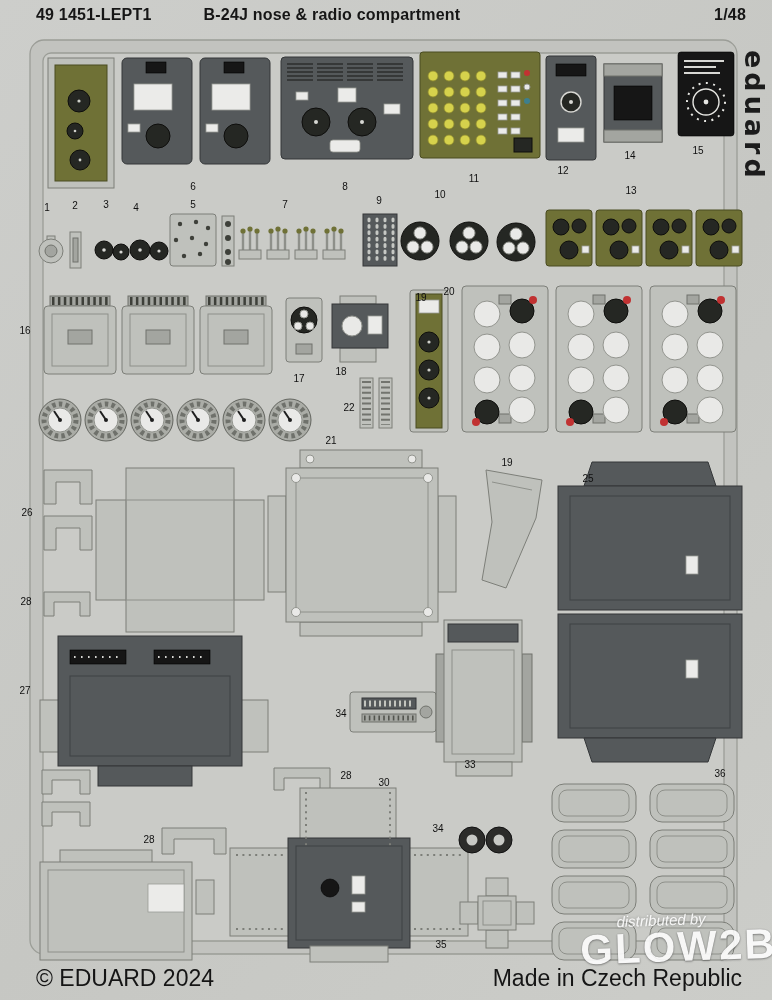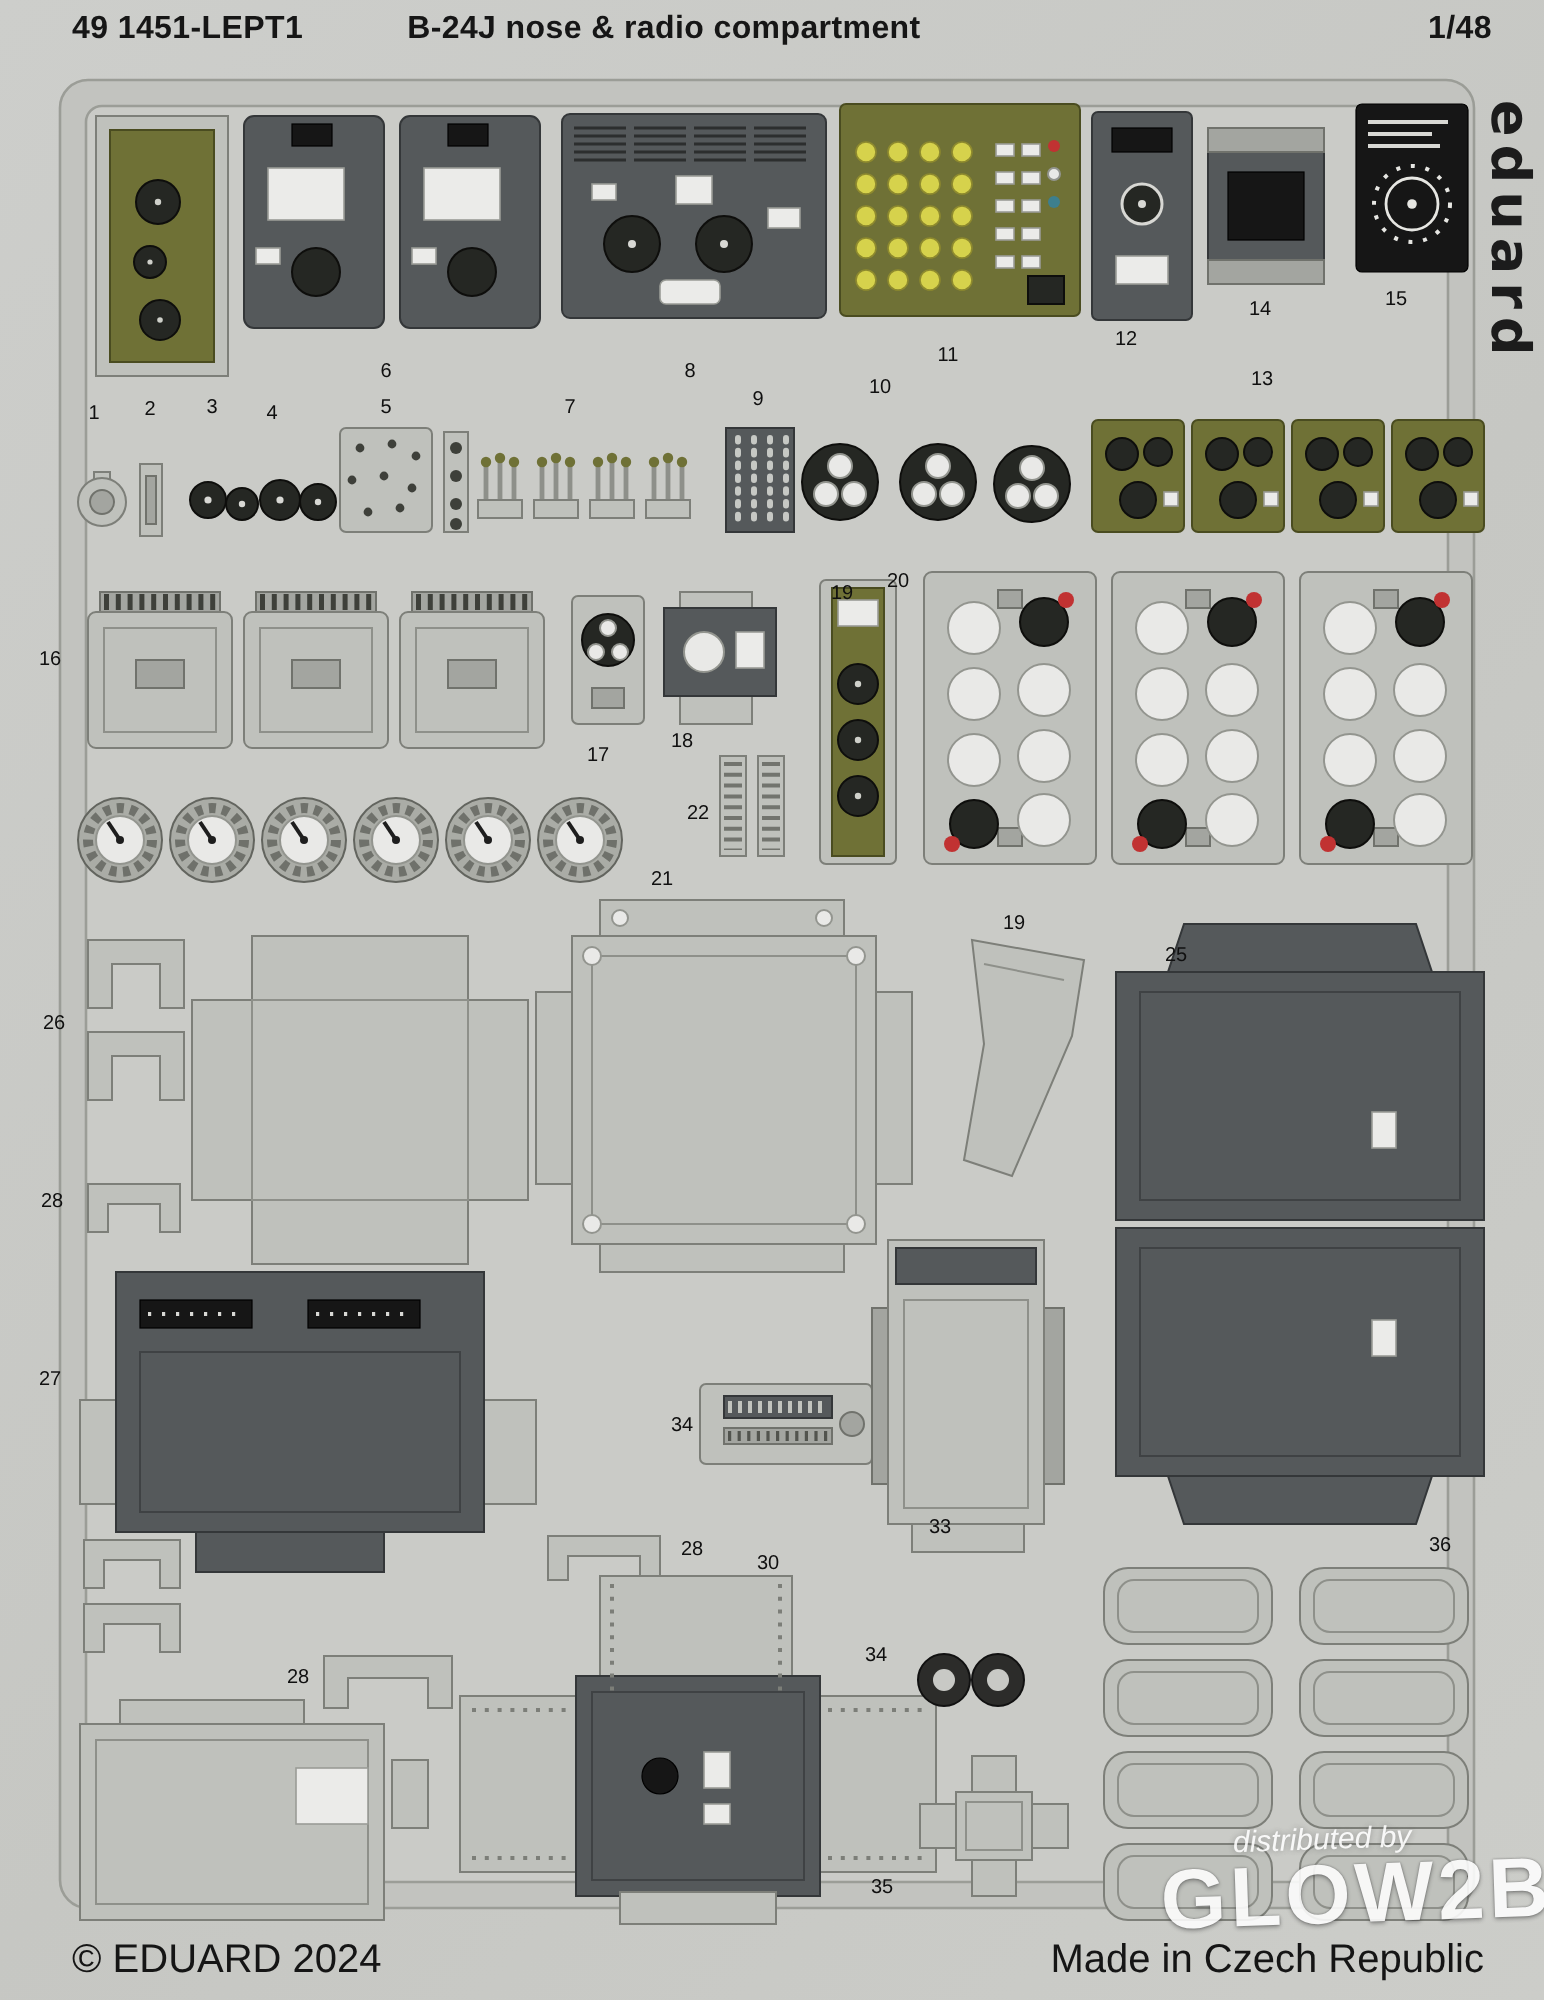--- a/index.html
+++ b/index.html
@@ -9,21 +9,21 @@
   svg.art{position:absolute;left:0;top:0}
   .header{position:absolute;top:6px;left:36px;right:26px;display:flex;align-items:baseline;
     font-weight:bold;font-size:16px;color:#161616;letter-spacing:.2px;white-space:nowrap}
   .header .title{flex:1;margin-left:52px}
   .header .scale{margin-left:12px}
   .brand{position:absolute;top:50px;right:2px;writing-mode:vertical-rl;
     font-weight:bold;font-size:27px;letter-spacing:4px;color:#1c1c1c;font-family:"DejaVu Sans",sans-serif}
   .labels{position:absolute;left:0;top:0;width:772px;height:1000px;pointer-events:none}
   .part-label{position:absolute;transform:translate(-50%,-50%);font-size:10px;font-weight:normal;color:#101010}
   .footer{position:absolute;left:36px;right:30px;bottom:8px;display:flex;justify-content:space-between;
-    font-size:20px;color:#151515}
+    font-size:23px;color:#151515}
   .watermark{position:absolute;right:-4px;bottom:34px;text-align:right;transform:rotate(-2deg);
     color:#ffffff;opacity:.88;pointer-events:none}
   .watermark .wm1{font-style:italic;font-size:15px;margin-right:70px;text-shadow:0 0 3px rgba(90,90,90,.6)}
   .watermark .wm2{font-weight:bold;font-size:42px;line-height:.9;letter-spacing:2px;
     text-shadow:0 1px 2px rgba(60,60,60,.55),0 0 1px rgba(80,80,80,.8)}
   
   .pl{fill:#bfc1bc;stroke:#7d7f79;stroke-width:1}
   .pm{fill:#a3a5a0;stroke:#70726c;stroke-width:1}
   .pd{fill:#55595b;stroke:#343739;stroke-width:1}
   .ol{fill:#6f7136;stroke:#4a4c20;stroke-width:1}

